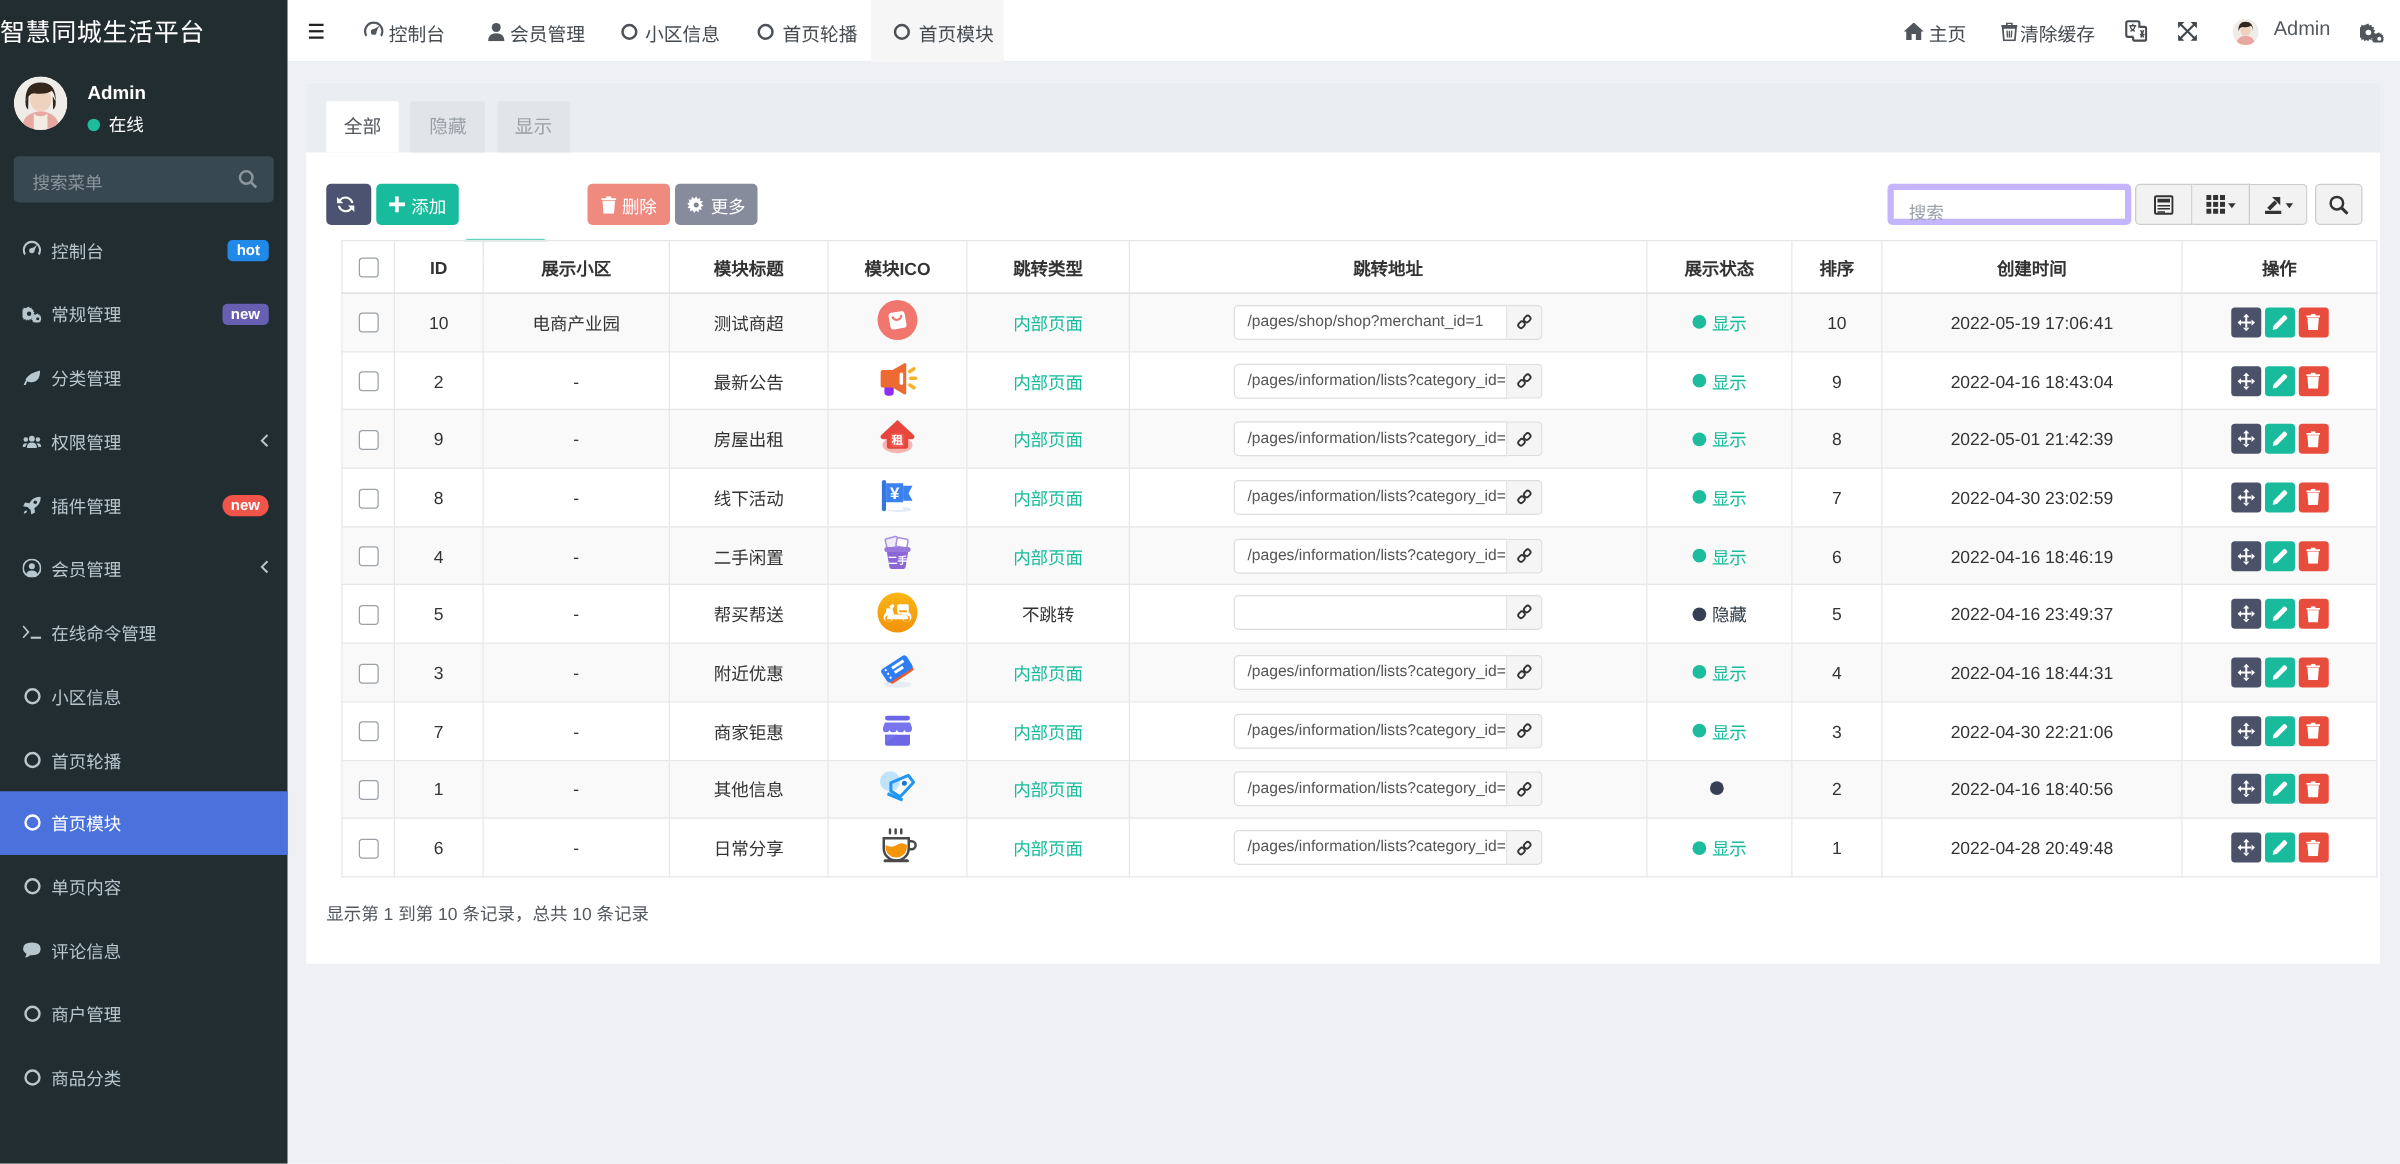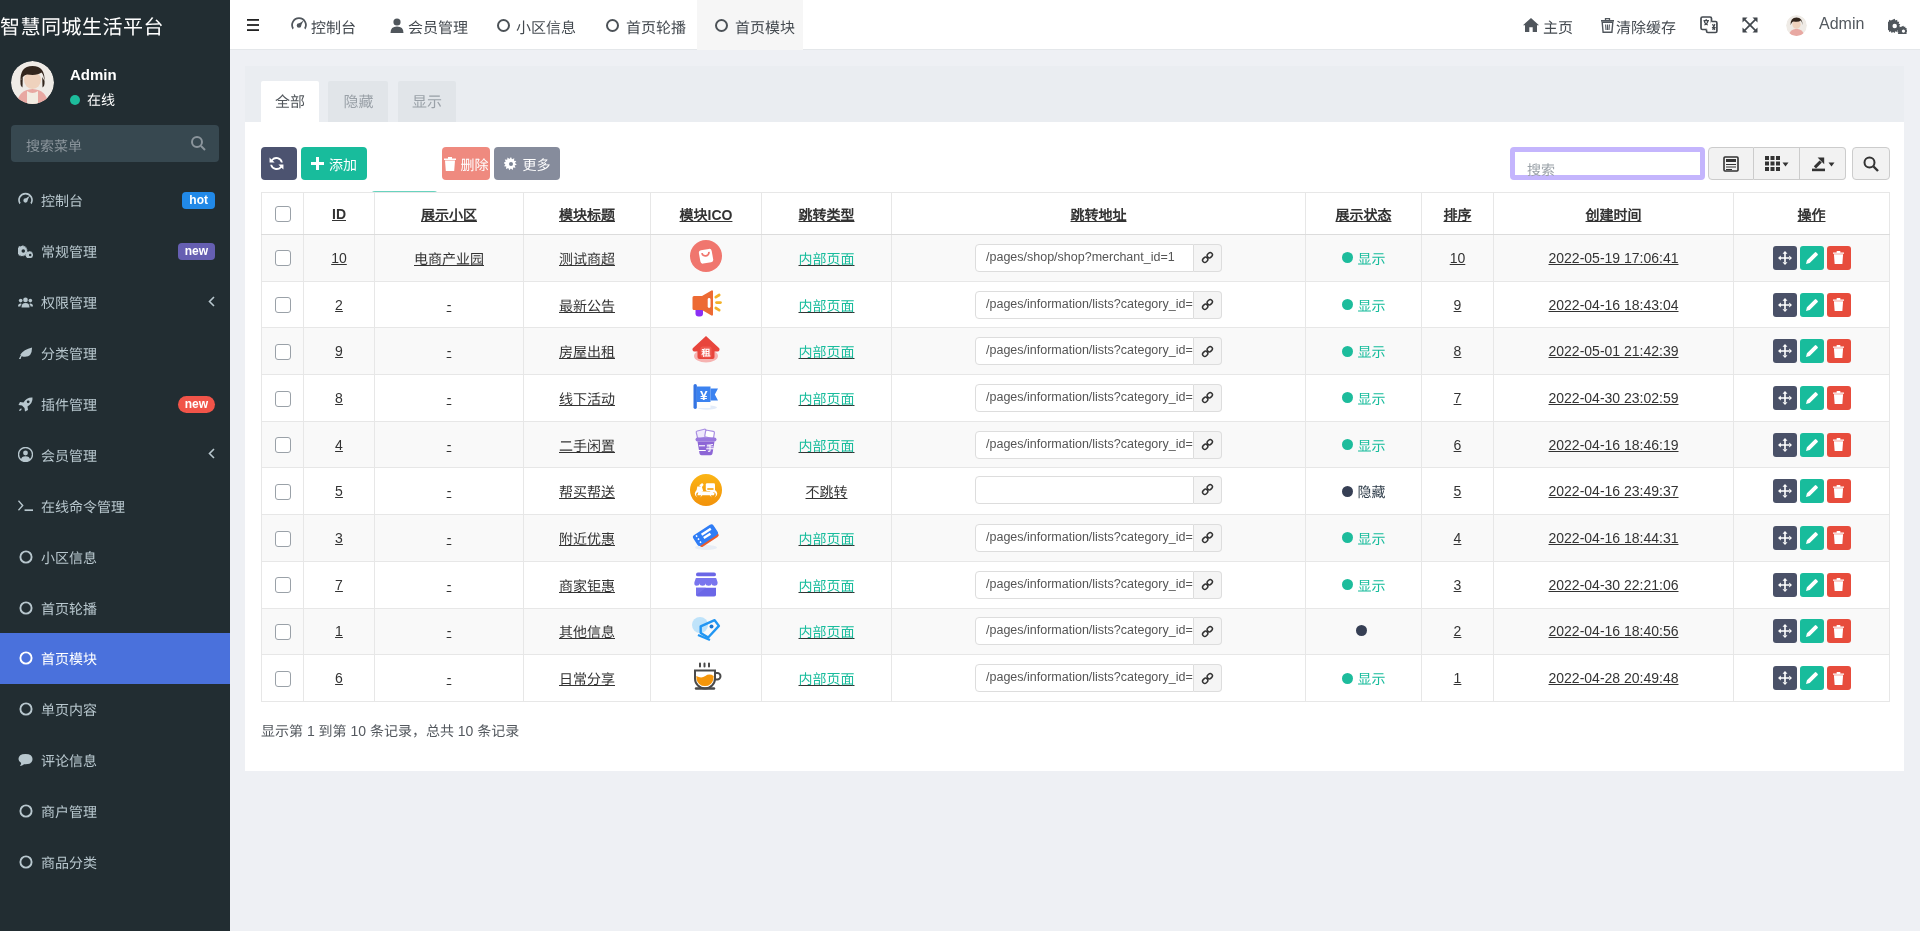--- a/index.html
+++ b/index.html
@@ -37,31 +37,31 @@
 .panel { position:absolute; left:245px; top:66px; width:1659px; height:705px; background:#fff; }
 .panel-head { height:56px; background:#eaedf1; padding:15px 15px 0 16px; }
 .tab { display:inline-block; height:41px; line-height:41px; text-align:center; font-size:15px; background:#e1e5e9; color:#9aa1a8; margin-right:5px; border-radius:2px 2px 0 0; }
 .tab.act { background:#fff; color:#52575c; }
 .toolbar { position:absolute; left:16px; top:81px; display:flex; }
 .btn { height:33px; border-radius:4px; color:#fff; font-size:14px; display:flex; align-items:center; justify-content:center; margin-right:4px; }
 .btn svg { margin-right:5px; }
 .btn.refresh { width:36px; background:#4c5370; }
 .btn.add { width:66px; background:#18bc9c; }
 .btn.edit { width:67px; background:#18bc9c; opacity:0.65;margin-top:44px; }
-.btn.del { width:48px; background:#e74c3c; opacity:0.65; }
+.btn.del { width:66px; background:#e74c3c; opacity:0.65;margin-left:28px; }
 .btn.more { width:66px; background:#868c9c; }
 .rtools { position:absolute; right:199px; top:81px; display:flex; }
 .rsearch { width:195px; height:33px; border:5px solid #c4b5fd; border-radius:4px; background:#fff; padding:7px 12px; font-size:14px; color:#9aa1a8; }
 .btng { position:absolute; right:58px; top:81px; display:flex; }
 .btng .gb { width:46px; height:33px; background:#f2f2f2; border:1px solid #ccc; border-left:none; display:flex; align-items:center; justify-content:center; }
 .btng .gb:first-child { border-left:1px solid #ccc; border-radius:4px 0 0 4px; }
 .btng .gb:last-child { border-radius:0 4px 4px 0; }
 .sbtn { position:absolute; right:14px; top:81px; width:38px; height:33px; background:#f2f2f2; border:1px solid #ccc; border-radius:4px; display:flex; align-items:center; justify-content:center; }
 
-table { position:absolute; left:16px; top:126px; width:1628px; border-collapse:collapse; table-layout:fixed; font-size:14px; color:#333;text-decoration:underline; }
+table { position:absolute; left:28px; top:126px; width:1628px; border-collapse:collapse; table-layout:fixed; font-size:14px; color:#333; }
 th { height:42px; font-weight:bold; border:1px solid #e7e7e7; border-bottom-color:#dcdcdc; text-align:center; background:#fff; }
 td { height:46.7px; border:1px solid #e7e7e7; text-align:center; vertical-align:middle; }
 tr.odd td { background:#f9f9f9; }
 .cb { width:16px; height:16px; border:1px solid #9aa1a8; border-radius:3px; background:#fff; display:inline-block; vertical-align:middle; }
 .teal { color:#18bc9c; }
 .stat { display:inline-flex; align-items:center; }
 .stat .d { width:11px; height:11px; border-radius:50%; margin-right:5px; }
 .d.g { background:#1dbc9c; }
 .d.k { background:#363f54; }
 .stat.hid { color:#2c3a47; }
@@ -110,36 +110,36 @@
           <svg width="17" height="14" viewBox="0 0 17 14">
             <path d="M6 0.5 l0.6 1.5 1.6-.6 .2 1.7 1.7.2 -.6 1.6 1.5.6 -1 1.4 1 1.4 -1.5.6 .6 1.6 -1.7.2 -.2 1.7 -1.6 -.6 -.6 1.5 -1.4 -1 -1.4 1 -.6 -1.5 -1.6.6 -.2 -1.7 -1.7 -.2 .6 -1.6 -1.5 -.6 1 -1.4 -1 -1.4 1.5 -.6 -.6 -1.6 1.7 -.2 .2 -1.7 1.6.6 Z" fill="#b8c7ce"></path>
             <circle cx="6" cy="7" r="2" fill="#222d32"></circle>
             <g transform="translate(9.5 6.5) scale(0.72)">
               <path d="M6 0.5 l0.6 1.5 1.6-.6 .2 1.7 1.7.2 -.6 1.6 1.5.6 -1 1.4 1 1.4 -1.5.6 .6 1.6 -1.7.2 -.2 1.7 -1.6 -.6 -.6 1.5 -1.4 -1 -1.4 1 -.6 -1.5 -1.6.6 -.2 -1.7 -1.7 -.2 .6 -1.6 -1.5 -.6 1 -1.4 -1 -1.4 1.5 -.6 -.6 -1.6 1.7 -.2 .2 -1.7 1.6.6 Z" fill="#b8c7ce"></path>
               <circle cx="6" cy="7" r="2" fill="#222d32"></circle>
             </g>
           </svg>
         </span>常规管理<span class="badge newp">new</span></li>
     <li><span class="mi">
+          <svg width="16" height="14" viewBox="0 0 16 14">
+            <path d="M15 1 Q15 11 7.5 11 Q3.5 11 2.5 8.5 Q6 3 15 1 Z M1 13.5 Q3 7 10 4 Q4 8 2.8 13.5 Z" fill="#b8c7ce"></path>
+          </svg>
+        </span>分类管理</li>
+    <li><span class="mi">
           <svg width="19" height="14" viewBox="0 0 18 13">
             <circle cx="9" cy="4" r="2.8" fill="#b8c7ce"></circle>
             <path d="M4.2 13 Q4.2 7.8 9 7.8 Q13.8 7.8 13.8 13 Z" fill="#b8c7ce"></path>
             <circle cx="3.2" cy="4.8" r="2.2" fill="#b8c7ce"></circle>
             <path d="M0 12 Q0 8.3 3.4 8.3 L4.5 9 Q2.8 10.5 2.8 12 Z" fill="#b8c7ce"></path>
             <circle cx="14.8" cy="4.8" r="2.2" fill="#b8c7ce"></circle>
             <path d="M18 12 Q18 8.3 14.6 8.3 L13.5 9 Q15.2 10.5 15.2 12 Z" fill="#b8c7ce"></path>
           </svg>
         </span>权限管理<span class="chev"><svg width="7" height="11" viewBox="0 0 7 11">
             <path d="M6 1 L1.5 5.5 L6 10" stroke="#b8c7ce" stroke-width="1.6" fill="none"></path>
           </svg></span></li>
-    <li><span class="mi">
-          <svg width="16" height="14" viewBox="0 0 16 14">
-            <path d="M15 1 Q15 11 7.5 11 Q3.5 11 2.5 8.5 Q6 3 15 1 Z M1 13.5 Q3 7 10 4 Q4 8 2.8 13.5 Z" fill="#b8c7ce"></path>
-          </svg>
-        </span>分类管理</li>
     <li><span class="mi">
           <svg width="15" height="15" viewBox="0 0 15 15">
             <path d="M14.5 0.5 Q9 0 5.5 5.5 L2 5 0.5 8 4 8.5 6.5 11 7 14.5 10 13 9.5 9.5 Q15 6 14.5 0.5 Z M1 14 Q1.5 11 3.5 11.5 Q4 13.5 1 14 Z" fill="#b8c7ce"></path>
             <circle cx="10.2" cy="4.8" r="1.4" fill="#222d32"></circle>
           </svg>
         </span>插件管理<span class="badge newr">new</span></li>
     <li><span class="mi">
           <svg width="15" height="15" viewBox="0 0 15 15">
             <circle cx="7.5" cy="7.5" r="7" fill="none" stroke="#b8c7ce" stroke-width="1.4"></circle>
             <circle cx="7.5" cy="6" r="2.4" fill="#b8c7ce"></circle>

